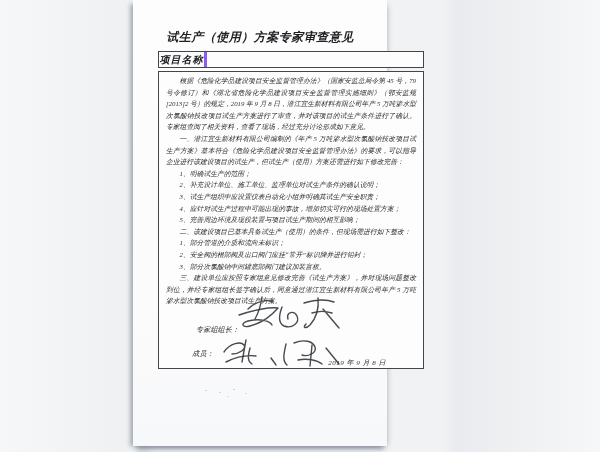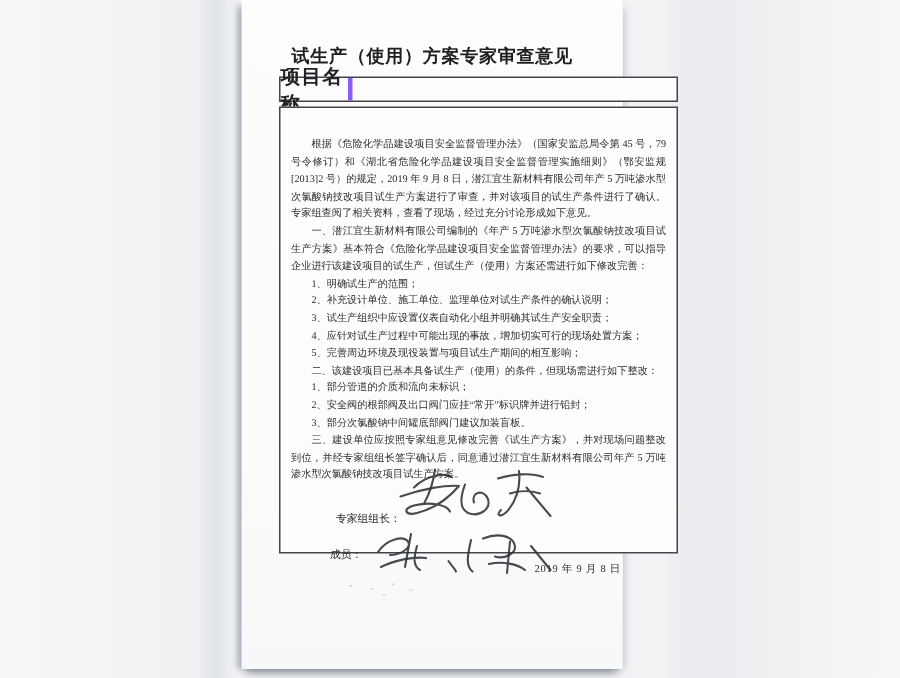--- a/index.html
+++ b/index.html
@@ -9,25 +9,26 @@
     background: #f3f4f5;
     position: relative;
     overflow: hidden;
   }
   .scene {
     position: absolute; inset: 0;
     background: linear-gradient(90deg, #f6f7f8 0%, #eef0f2 22%, #dfe3e8 24%, #f1f2f4 26%, #f1f2f4 74%, #e9ebee 76%, #f6f7f8 100%);
   }
   .paper {
     position: absolute;
-    left: 161px; top: 0; width: 254px; height: 446px;
+    left: 133px; top: 0; width: 254px; height: 446px;
     background: linear-gradient(180deg, #fdfdfd 0%, #fbfbfc 70%, #f7f8f9 100%);
     box-shadow: -5px 2px 4px -2px rgba(118,126,140,.55),
                  4px 2px 5px -3px rgba(140,147,160,.45),
                  0 6px 5px -3px rgba(105,112,126,.65);
+    font-style: italic;
   }
   .title {
     margin-top: 29px;
     text-align: center;
     font-size: 12px;
     font-weight: bold;
     letter-spacing: 0.5px;
     color: #1e1f22;
   }
   .name-row {
@@ -35,34 +36,34 @@
     left: 25px; top: 51px; width: 266px; height: 17px;
     border: 1px solid #44454a;
     display: flex;
     align-items: stretch;
     background: #fdfdfd;
   }
   .name-label {
     width: 48px;
     border-right: 3px solid #8b5cf6;
     display: flex; align-items: center; justify-content: center;
-    font-size: 13px; font-weight: bold; color: #222327;
+    font-size: 10px; font-weight: bold; color: #222327;
     letter-spacing: 1px;
   }
   .name-value {
     flex: 1;
     display: flex; align-items: center;
     padding-left: 5px;
     font-size: 7.5px; font-weight: bold; color: #222327;
   }
   .content-box {
     position: absolute;
     left: 25px; top: 71px; width: 266px; height: 298px;
     border: 1px solid #44454a;
-    padding: 19px 7px 0 7px;
+    padding: 3px 7px 0 7px;
     background: #fdfdfd;
   }
   .para {
     font-size: 6.8px;
     line-height: 11.6px;
     color: #2c2d30;
     text-align: justify;
     text-indent: 2em;
   }
   .sig-area {

